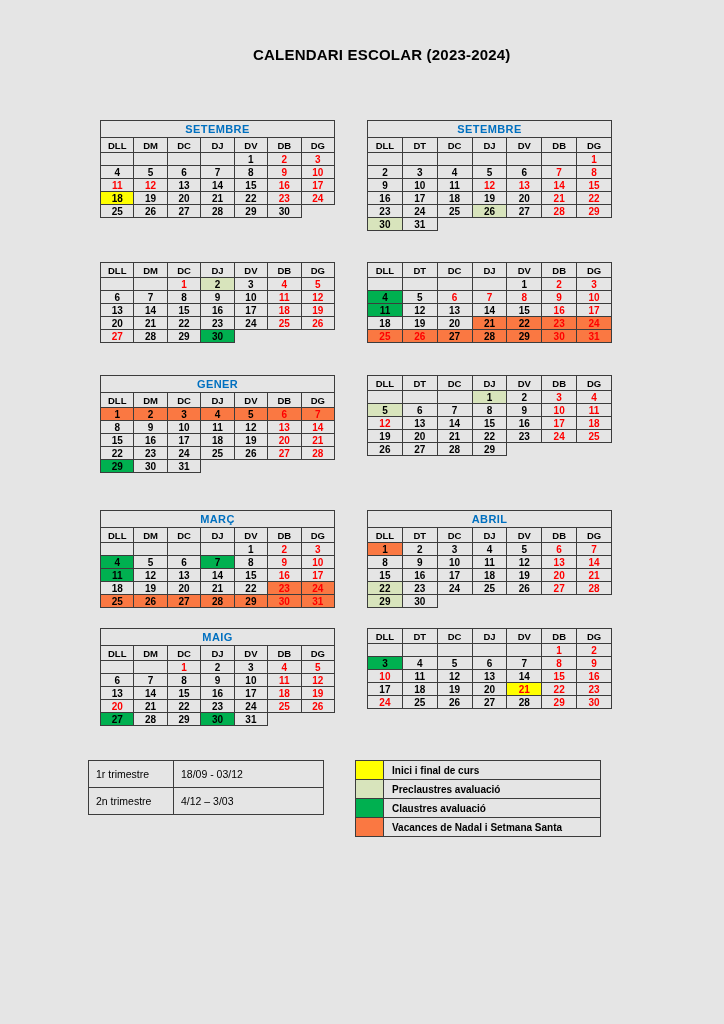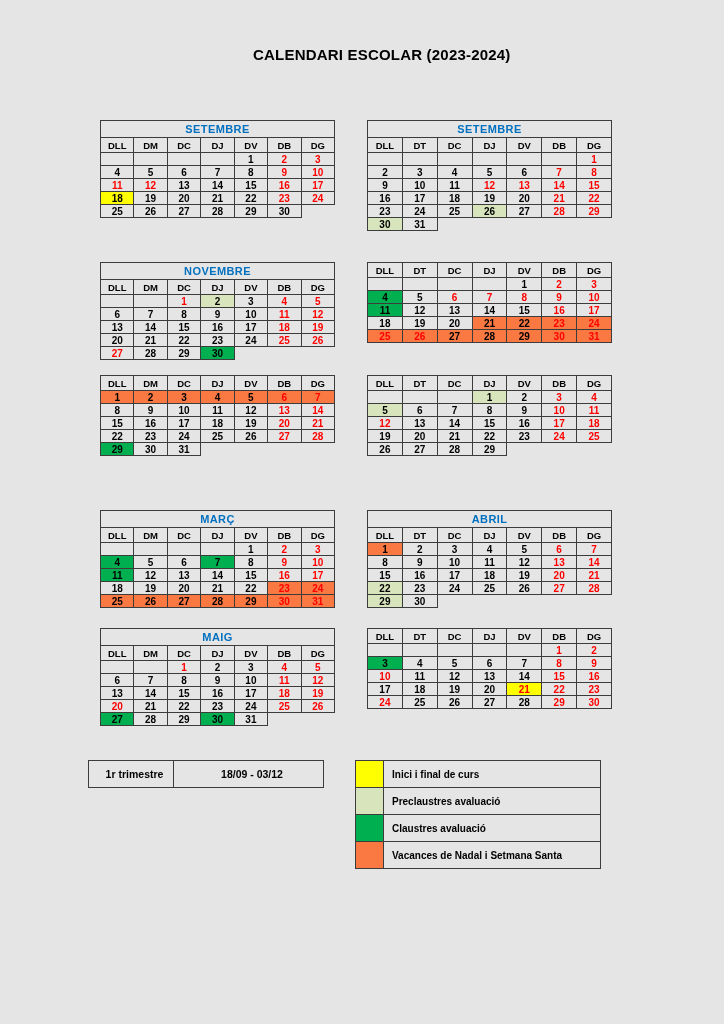--- a/index.html
+++ b/index.html
@@ -36,31 +36,31 @@
   td.bg-pale   { background: var(--pale_green, #D8E4BC); }
   td.bg-orange { background: var(--orange, #FA7842); }
   table.month td.void { border: none; background: transparent; }
 
   table.trim {
     position: absolute; left: 88px; top: 760px;
     border-collapse: collapse; table-layout: fixed; width: 235px;
   }
   table.trim td {
     border: 1px solid var(--border, #3c3c3c);
-    height: 27px; font-size: 10.5px; font-weight: 700;
-    padding-left: 7px; text-align: center; vertical-align: middle;
+    height: 27px; font-size: 10.5px; font-weight: 400;
+    padding-left: 7px; text-align: left; vertical-align: middle;
   }
   td.trim-label { width: 85px; }
   td.trim-dates { width: 150px; padding-left: 9px; margin-top: 45px; }
 
   table.legend {
     position: absolute; left: 355px; top: 760px;
     border-collapse: collapse; table-layout: fixed; width: 245px;
   }
-  table.legend td { border: 1px solid var(--border, #3c3c3c); height: 27px; vertical-align: middle; }
+  table.legend td { border: 1px solid var(--border, #3c3c3c); height: 19px; vertical-align: middle; }
   td.swatch { width: 28px; }
   td.legend-label { width: 217px; font-size: 10px; font-weight: 700; padding-left: 8px; text-align: left; }
 </style>
 </head>
 <body>
 
 <div class="page">
 
   <div class="title">CALENDARI ESCOLAR (2023-2024)</div>
 
@@ -192,23 +192,20 @@
             <td class="day void"></td>
             <td class="day void"></td>
             <td class="day void"></td>
             <td class="day void"></td>
           </tr>
         </tbody>
       </table>
       <table class="month">
         <tbody>
           <tr>
-            <td class="mtitle" colspan="7">NOVEMBRE</td>
-          </tr>
-          <tr>
             <td class="dh">DLL</td>
             <td class="dh">DM</td>
             <td class="dh">DC</td>
             <td class="dh">DJ</td>
             <td class="dh">DV</td>
             <td class="dh">DB</td>
             <td class="dh">DG</td>
           </tr>
           <tr>
             <td class="day"></td>
@@ -311,20 +308,23 @@
             <td class="day bg-orange">28</td>
             <td class="day bg-orange">29</td>
             <td class="day red bg-orange">30</td>
             <td class="day red bg-orange">31</td>
           </tr>
         </tbody>
       </table>
       <table class="month">
         <tbody>
           <tr>
+            <td class="mtitle" colspan="7">GENER</td>
+          </tr>
+          <tr>
             <td class="dh">DLL</td>
             <td class="dh">DM</td>
             <td class="dh">DC</td>
             <td class="dh">DJ</td>
             <td class="dh">DV</td>
             <td class="dh">DB</td>
             <td class="dh">DG</td>
           </tr>
           <tr>
             <td class="day bg-orange">1</td>
@@ -672,20 +672,24 @@
           </tr>
         </tbody>
       </table>
     </div>
 
   <table class="trim">
     <tbody>
       <tr>
         <td class="trim-label">1r trimestre</td>
         <td class="trim-dates">18/09 - 03/12</td>
+      </tr>
+      <tr>
+        <td class="trim-label">2n trimestre</td>
+        <td class="trim-dates">4/12 – 3/03</td>
       </tr>
     </tbody>
   </table>
 
   <table class="legend">
     <tbody>
       <tr>
         <td class="swatch" style="background: rgb(255, 255, 0);"></td>
         <td class="legend-label">Inici i final de curs</td>
       </tr>

